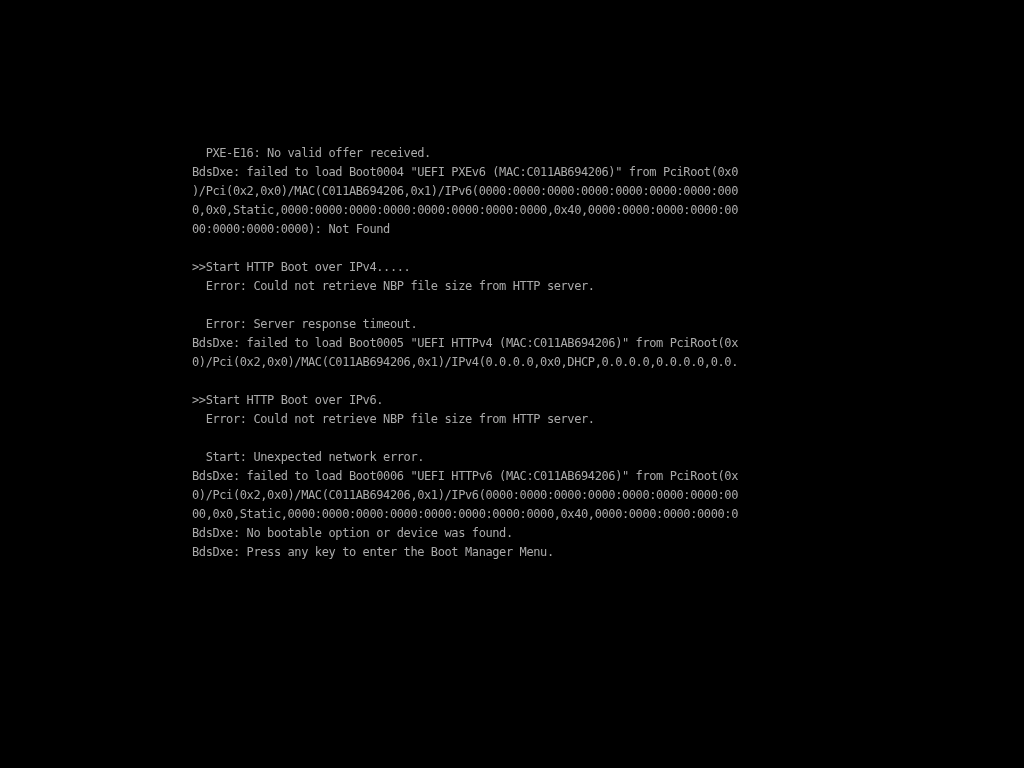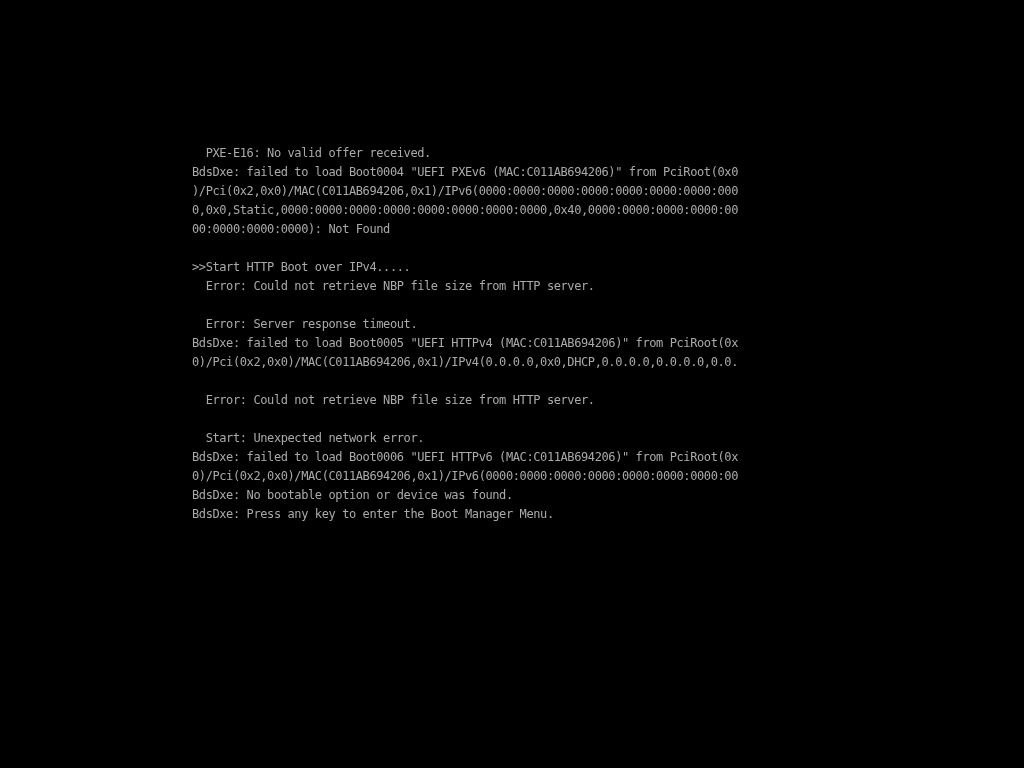--- a/index.html
+++ b/index.html
@@ -46,21 +46,23 @@
       <div class="console-line">0,0x0,Static,0000:0000:0000:0000:0000:0000:0000:0000,0x40,0000:0000:0000:0000:00</div>
       <div class="console-line">00:0000:0000:0000): Not Found</div>
       <div class="console-line">&nbsp;</div>
       <div class="console-line">&gt;&gt;Start HTTP Boot over IPv4.....</div>
       <div class="console-line">  Error: Could not retrieve NBP file size from HTTP server.</div>
       <div class="console-line">&nbsp;</div>
       <div class="console-line">  Error: Server response timeout.</div>
       <div class="console-line">BdsDxe: failed to load Boot0005 "UEFI HTTPv4 (MAC:C011AB694206)" from PciRoot(0x</div>
       <div class="console-line">0)/Pci(0x2,0x0)/MAC(C011AB694206,0x1)/IPv4(0.0.0.0,0x0,DHCP,0.0.0.0,0.0.0.0,0.0.</div>
       <div class="console-line">&nbsp;</div>
+      <div class="console-line">&gt;&gt;Start HTTP Boot over IPv6.</div>
       <div class="console-line">  Error: Could not retrieve NBP file size from HTTP server.</div>
       <div class="console-line">&nbsp;</div>
       <div class="console-line">  Start: Unexpected network error.</div>
       <div class="console-line">BdsDxe: failed to load Boot0006 "UEFI HTTPv6 (MAC:C011AB694206)" from PciRoot(0x</div>
       <div class="console-line">0)/Pci(0x2,0x0)/MAC(C011AB694206,0x1)/IPv6(0000:0000:0000:0000:0000:0000:0000:00</div>
+      <div class="console-line">00,0x0,Static,0000:0000:0000:0000:0000:0000:0000:0000,0x40,0000:0000:0000:0000:0</div>
       <div class="console-line">BdsDxe: No bootable option or device was found.</div>
       <div class="console-line">BdsDxe: Press any key to enter the Boot Manager Menu.</div>
     </div>
 </div>
 
 </body></html>

